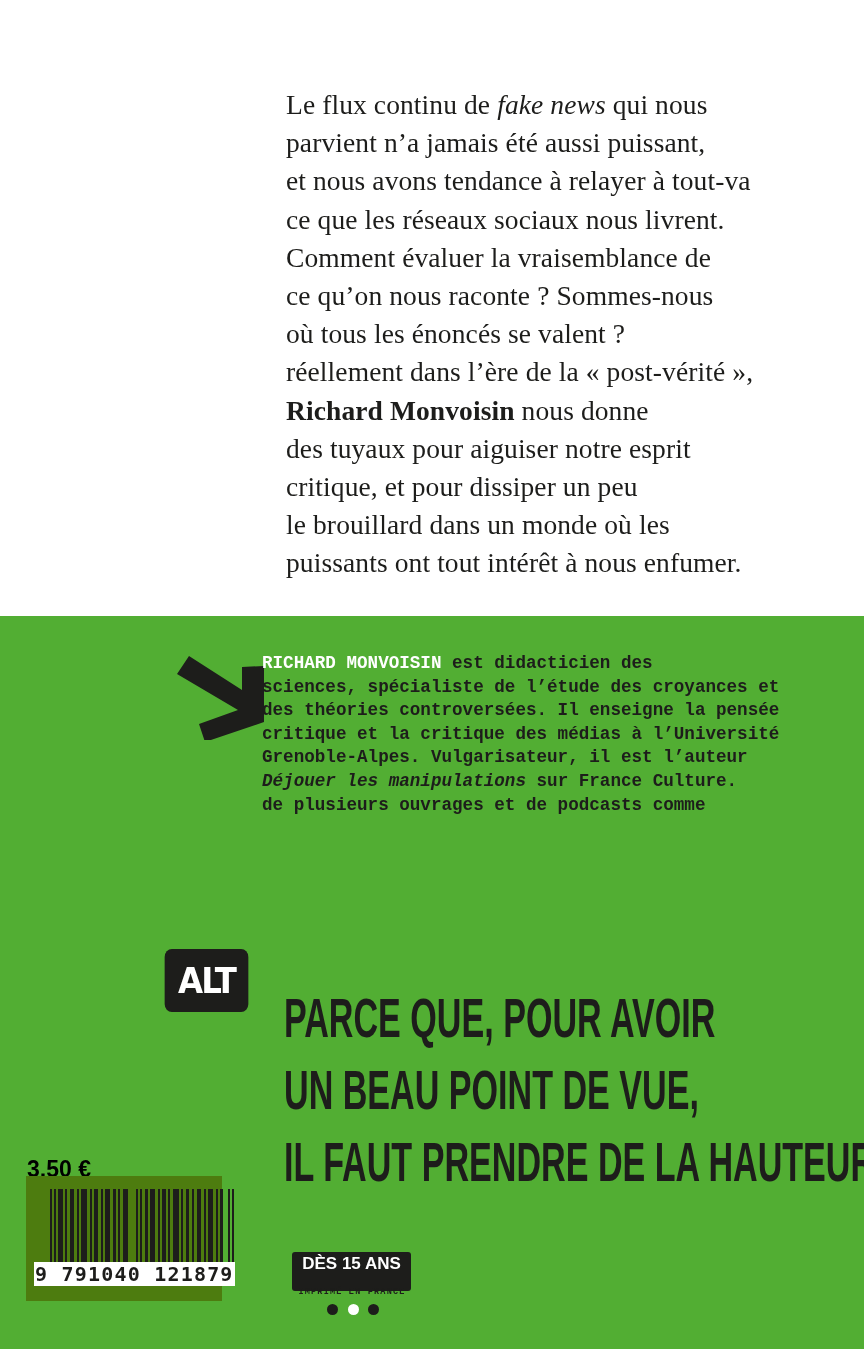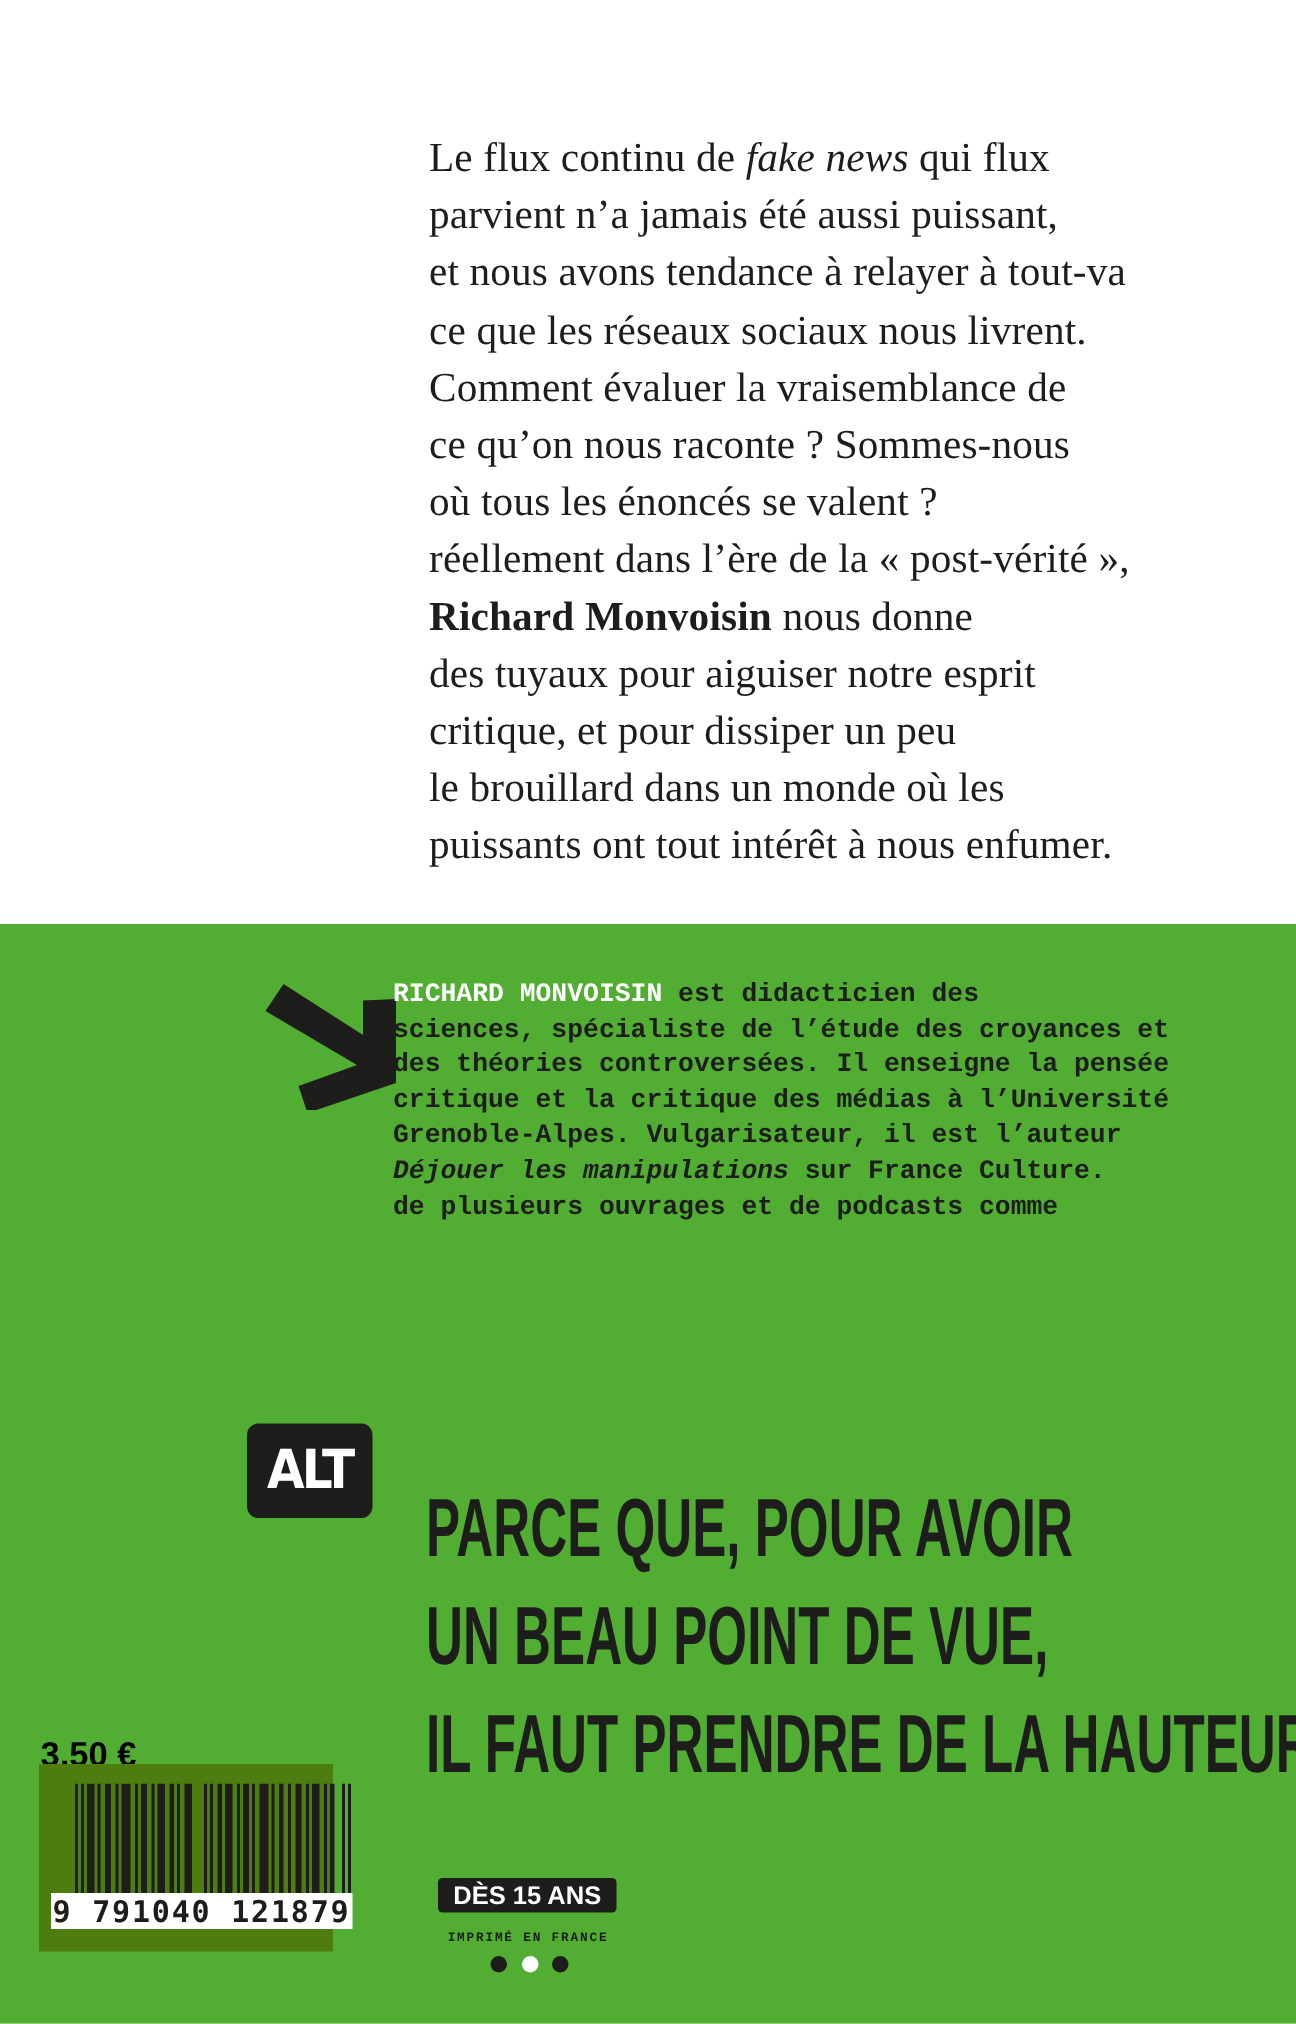--- a/index.html
+++ b/index.html
@@ -38,40 +38,40 @@
   .price { position:absolute; left:27px; top:1156px;
     font-family:"Liberation Sans","DejaVu Sans",sans-serif; font-size:23px; font-weight:bold; color:#000000; }
 
   .barcode-box { position:absolute; left:26px; top:1176px; width:196px; height:125px; background:#4d7c0f; }
   .barcode-bars { position:absolute; left:24px; top:13px; width:184px; height:90px; }
   .barcode-num { position:absolute; left:8px; top:86px; width:200px;
     font-family:"DejaVu Sans Mono","Liberation Mono",monospace; font-weight:bold; font-size:20px;
     color:#1d1d1b; letter-spacing:1.2px; white-space:nowrap; }
   .barcode-num span { background:#ffffff; padding:0 1px; }
 
-  .age-badge { position:absolute; left:292px; top:1252px; width:119px; height:23px;
+  .age-badge { position:absolute; left:292px; top:1252px; width:119px; height:39px;
     background:#1d1d1b; border-radius:3px; color:#ffffff;
     font-family:"Liberation Sans","DejaVu Sans",sans-serif; font-weight:bold; font-size:17px;
     line-height:23px; text-align:center; }
 
   .printed { position:absolute; left:281px; top:1287px; width:142px; text-align:center;
     font-family:Liberation Mono, monospace; font-weight:bold; font-size:8.5px;
     letter-spacing:1.2px; color:#1d1d1b; white-space:nowrap; }
   .dots { position:absolute; left:327px; top:1304px; width:52px; height:12px; display:flex; justify-content:space-between; }
   .dot { width:11px; height:11px; border-radius:50%; background:#1d1d1b; }
   .dot.white { background:#ffffff; }
 </style>
 </head>
 <body>
 
 <div class="white-zone"></div>
 <div class="green-zone"></div>
 
 <div class="blurb">
-  <span class="line"><span>Le flux continu de </span><i>fake news</i><span> qui flux</span></span>
+  <span class="line"><span>Le flux continu de </span><i>fake news</i><span> qui nous</span></span>
   <span class="line">parvient n’a jamais été aussi puissant,</span>
   <span class="line">et nous avons tendance à relayer à tout-va</span>
   <span class="line">ce que les réseaux sociaux nous livrent.</span>
   <span class="line">Comment évaluer la vraisemblance de</span>
   <span class="line">ce qu’on nous raconte ? Sommes-nous</span>
   <span class="line">où tous les énoncés se valent ?</span>
   <span class="line">réellement dans l’ère de la « post-vérité »,</span>
   <span class="line"><b>Richard Monvoisin</b><span> nous donne</span></span>
   <span class="line">des tuyaux pour aiguiser notre esprit</span>
   <span class="line">critique, et pour dissiper un peu</span>

